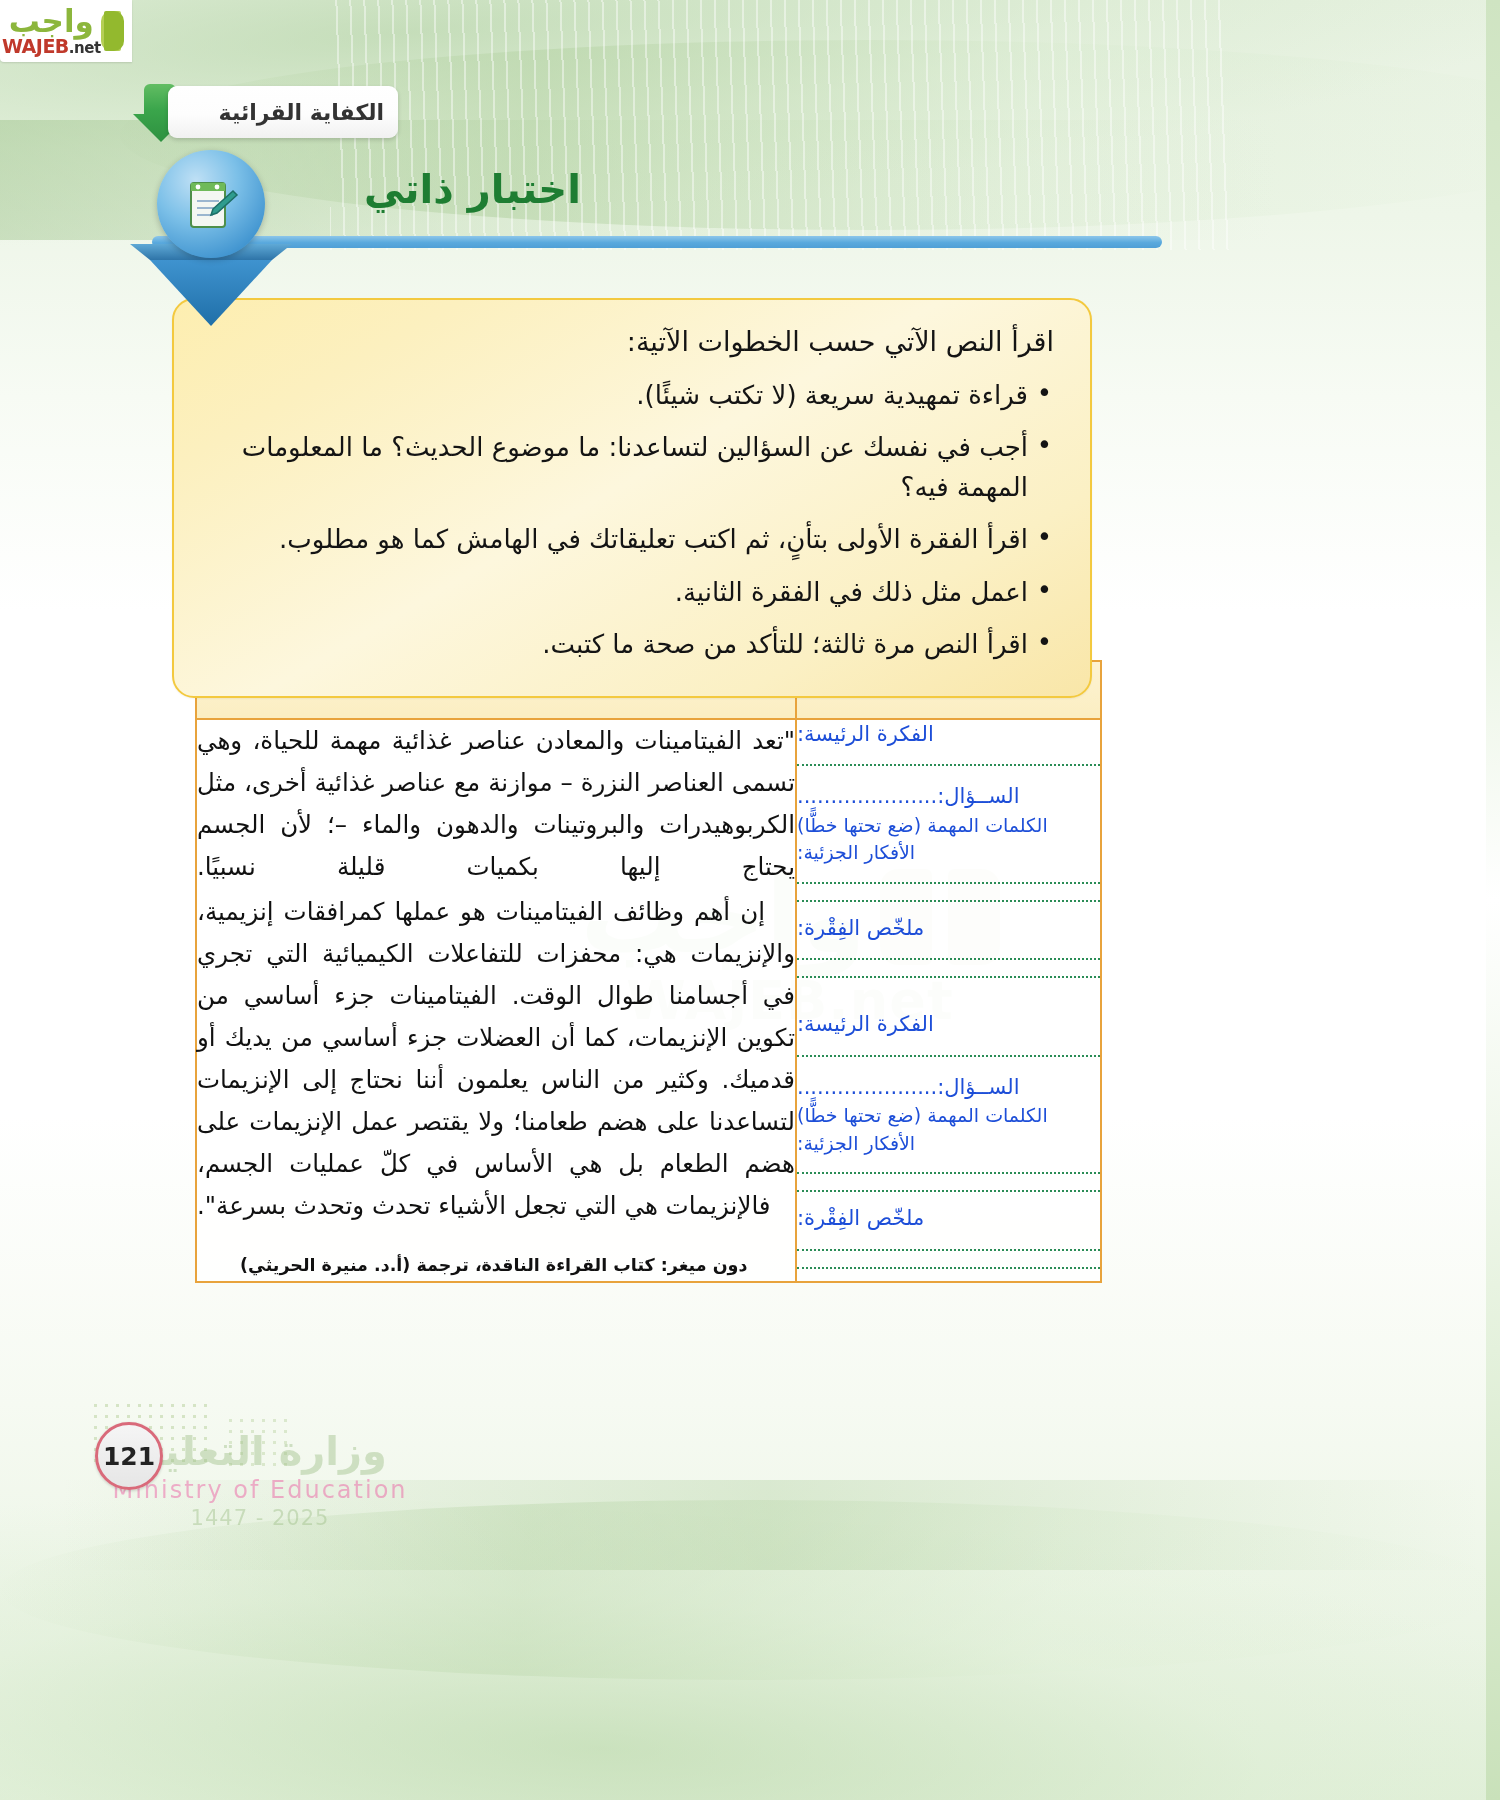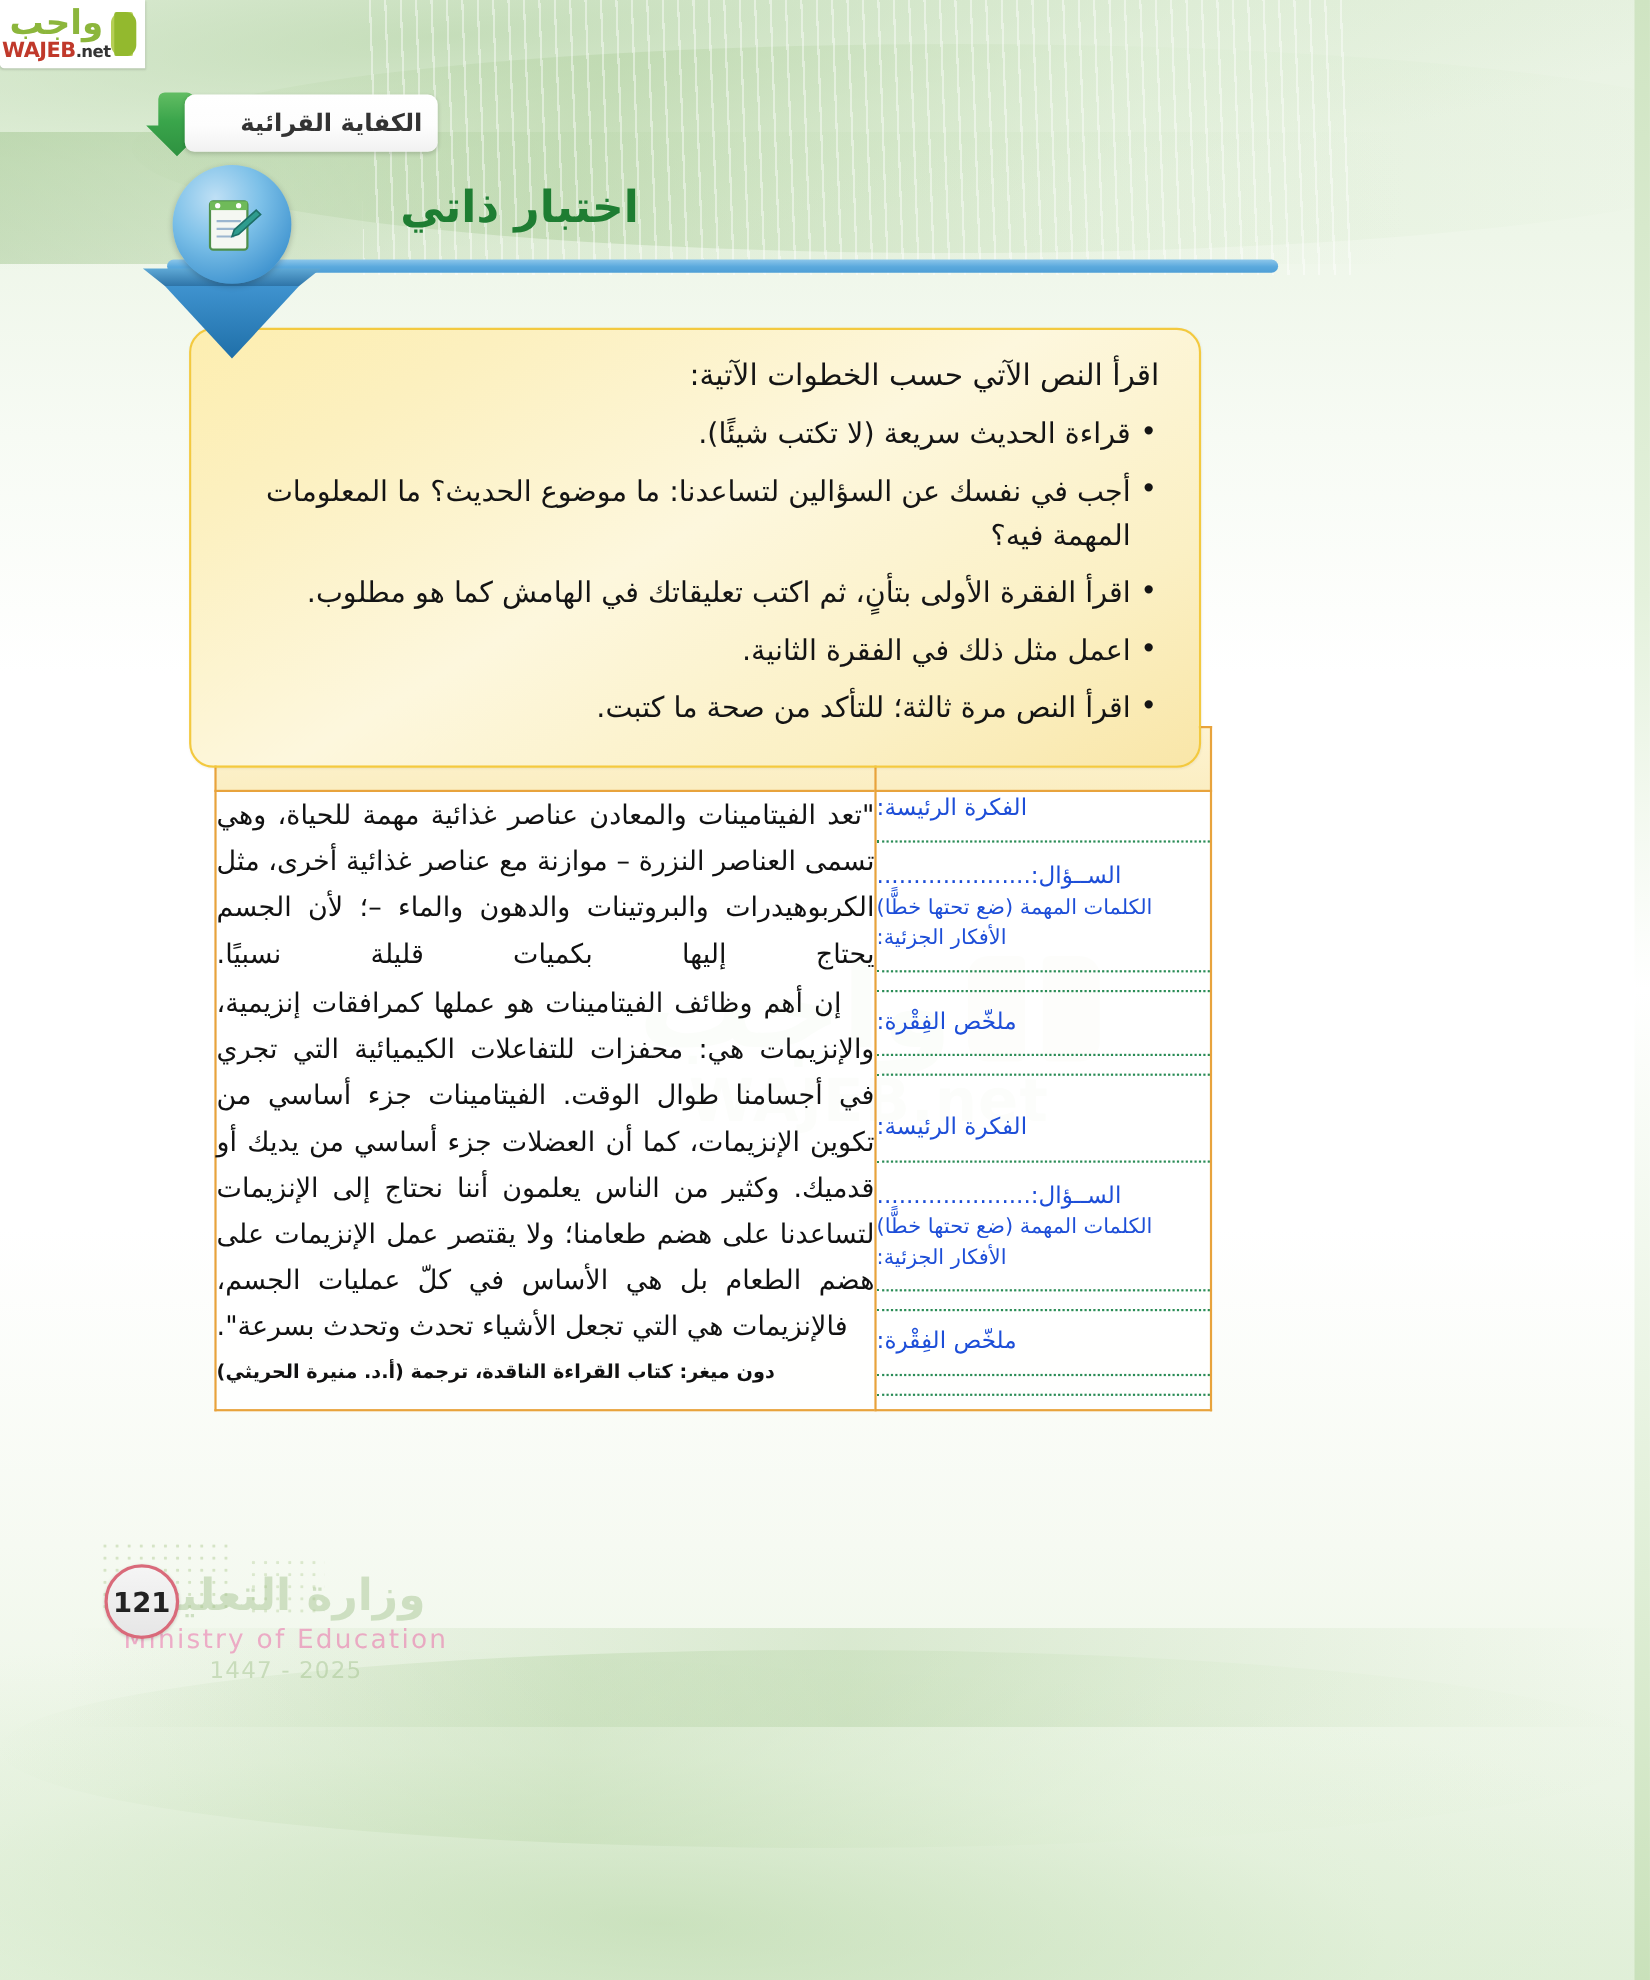--- a/index.html
+++ b/index.html
@@ -364,28 +364,29 @@
     font-size: 24.5px;
     line-height: 1.72;
     color: #111111;
     text-align: justify;
     text-align-last: justify;
     text-indent: 30px;
   }
   .text-cell p.first { text-indent: 0; }
   .text-cell p.tail { text-align-last: left; }
   .text-cell .source {
-    margin-top: 8px;
+    margin-top: 25px;
     font-size: 17.5px;
     font-weight: 700;
     color: #111111;
     text-align: left;
     text-align-last: left;
     text-indent: 0;
     line-height: 1.4;
+    padding-left: 43px;
   }
 
   .notes-cell {
     padding: 16px 16px 16px 16px;
     background: transparent;
   }
   .note-line {
     font-size: 21px;
     color: #1d4ed8;
     text-align: left;
@@ -503,21 +504,21 @@
       <path d="M30 34 L50 16 L54 20 L34 38 L28 40 Z" fill="#2f9c8e" stroke="#1d6f66" stroke-width="1.5"></path>
       <circle cx="15" cy="12" r="2.4" fill="#fff"></circle>
       <circle cx="34" cy="12" r="2.4" fill="#fff"></circle>
     </svg>
   </div>
 </div>
 
 <div class="instructions">
   <div class="intro">اقرأ النص الآتي حسب الخطوات الآتية:</div>
   <ul>
-    <li>قراءة الحديث سريعة (لا تكتب شيئًا).</li>
+    <li>قراءة تمهيدية سريعة (لا تكتب شيئًا).</li>
     <li>أجب في نفسك عن السؤالين لتساعدنا: ما موضوع الحديث؟ ما المعلومات المهمة فيه؟</li>
     <li>اقرأ الفقرة الأولى بتأنٍ، ثم اكتب تعليقاتك في الهامش كما هو مطلوب.</li>
     <li>اعمل مثل ذلك في الفقرة الثانية.</li>
     <li>اقرأ النص مرة ثالثة؛ للتأكد من صحة ما كتبت.</li>
   </ul>
 </div>
 
 <table class="notes-table">
   <colgroup>
     <col class="col-notes">

